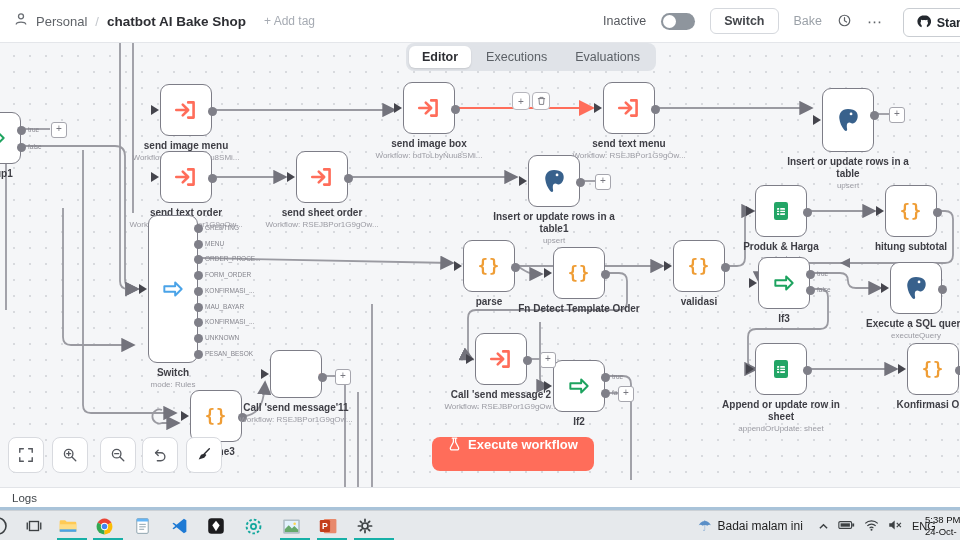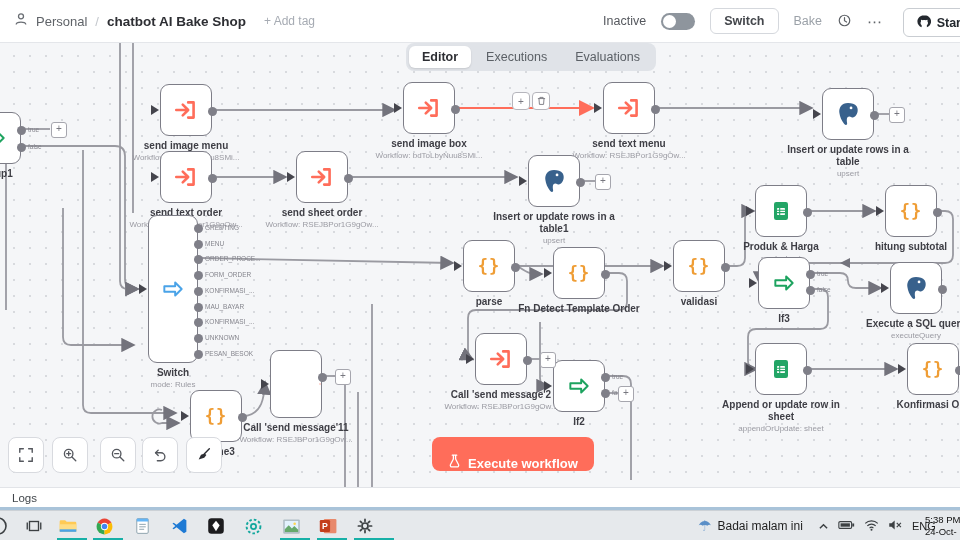--- a/index.html
+++ b/index.html
@@ -55,21 +55,21 @@
            display:flex;align-items:center;justify-content:center;color:#77777f;font-size:10px;z-index:6}
 
   
   .cv-toolbar{position:absolute;left:0;top:437px;display:flex;z-index:20}
   .tbtn{width:34px;height:34px;background:#fff;border:1px solid #d8dadf;border-radius:8px;margin-left:8px;
         display:flex;align-items:center;justify-content:center}
   .tbtn:nth-child(3){margin-left:12px}
   .tbtn:nth-child(4){margin-left:6px}
   .tbtn:nth-child(5){margin-left:8px}
   .exec-btn{position:absolute;left:432px;top:437px;height:34px;background:#ff6d5a;border-radius:8px;
-            display:flex;align-items:flex-end;gap:7px;padding:0 16px;color:#fff;font-size:13px;font-weight:bold;z-index:20}
+            display:flex;align-items:flex-start;gap:7px;padding:0 16px;color:#fff;font-size:13px;font-weight:bold;z-index:20}
 
   
   .logsbar{position:absolute;left:0;top:487px;width:960px;height:20px;background:#fff;border-top:1px solid #e2e4e8;
            display:flex;align-items:center;z-index:40}
   .logsbar span{font-size:11.5px;color:#41464b;margin-left:12px}
   .bluestrip{position:absolute;left:0;top:507px;width:960px;height:3px;background:#a9c3d9;z-index:40}
   .taskbar{position:absolute;left:0;top:510px;width:960px;height:30px;background:#e6e9ec;border-top:1px solid #ccd1d6;z-index:40}
   .tb-icon{position:absolute;top:4px;width:24px;height:22px;display:flex;align-items:center;justify-content:center}
   .underline{position:absolute;bottom:0;height:3px;width:30px;background:#17b0a7}
   .weather{display:flex;align-items:center;gap:6px;position:absolute;left:698px;top:0;height:30px}
@@ -250,21 +250,21 @@
           <path d="M3 12h10 M9 7l5 5-5 5" fill="none" stroke="#ff6d5a" stroke-width="2.4" stroke-linecap="round" stroke-linejoin="round"></path>
         </svg>
       </div>
       <span class="in-port"></span>
       <span class="out-dot" style="top:22px"></span>
       <div class="nlabel">
         <div class="n-name">send text menu</div>
         <div class="n-sub">Workflow: RSEJBPor1G9gOw...</div>
       </div>
     </div>
-    <div class="node" style="left: 822px; top: 46px; width: 52px; height: 52px;">
+    <div class="node" style="left: 822px; top: 46px; width: 52px; height: 64px;">
       <div class="n-icon">
         <svg width="28" height="28" viewBox="0 0 24 24">
           <path d="M12 2.5 C6.5 2.5 4 6.5 4.6 11 c.4 3.4 2 7 4 9.3 c1.4 1.6 3 1.4 2.6-.8 c-.3-1.8-.4-3.7.4-4.7 c.7-.9 2-1 3-.3 c1.2.8 2.7.6 3.6-.5 C20.5 11.5 21 8 19.4 5.3 18 3.2 15 2.5 12 2.5z" fill="#38618c"></path>
           <circle cx="14.6" cy="6.8" r="1.2" fill="#fff"></circle>
         </svg>
       </div>
       <span class="in-port"></span>
       <span class="out-dot" style="top:22px"></span>
       <div class="nlabel">
         <div class="n-name">Insert or update rows in a table</div>
@@ -456,21 +456,21 @@
     <div class="node" style="left: 190px; top: 348px; width: 52px; height: 52px;">
       <div class="n-icon">
         <span class="code-glyph">{}</span>
       </div>
       <span class="in-port"></span>
       <span class="out-dot" style="top:22px"></span>
       <div class="nlabel">
         <div class="n-name">te time3</div>
       </div>
     </div>
-    <div class="node" style="left: 270px; top: 308px; width: 52px; height: 68px; padding-left: 48px;">
+    <div class="node" style="left: 270px; top: 308px; width: 52px; height: 48px; padding-left: 48px;">
       <div class="n-icon">
         <svg width="26" height="26" viewBox="0 0 24 24">
           <path d="M14 5h5v14h-5" fill="none" stroke="#ff6d5a" stroke-width="2.4" stroke-linecap="round" stroke-linejoin="round"></path>
           <path d="M3 12h10 M9 7l5 5-5 5" fill="none" stroke="#ff6d5a" stroke-width="2.4" stroke-linecap="round" stroke-linejoin="round"></path>
         </svg>
       </div>
       <span class="in-port"></span>
       <span class="out-dot" style="top:22px"></span>
       <div class="nlabel">
         <div class="n-name">Call 'send message'11</div>

